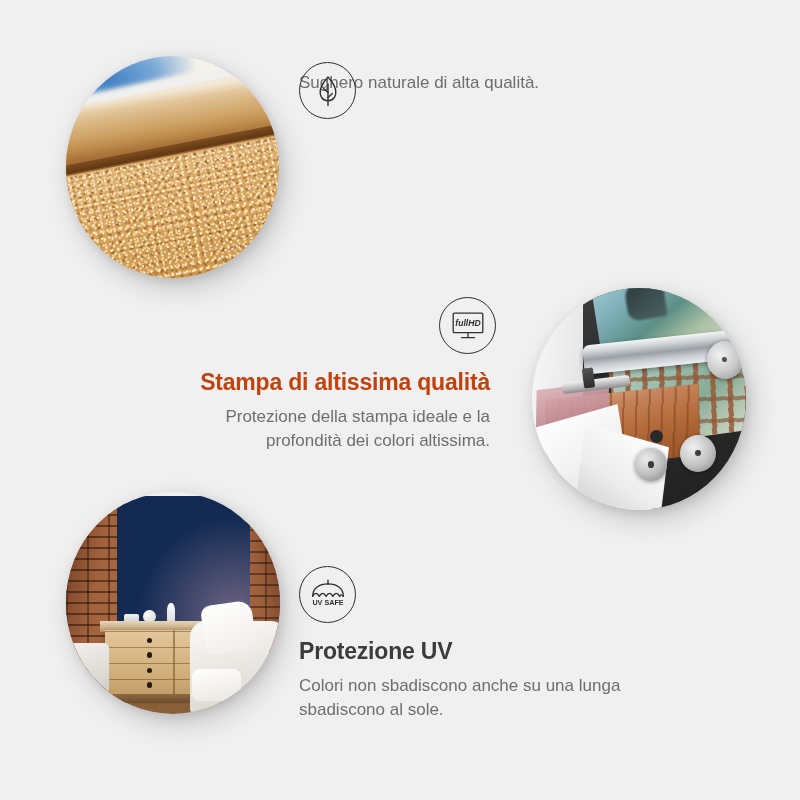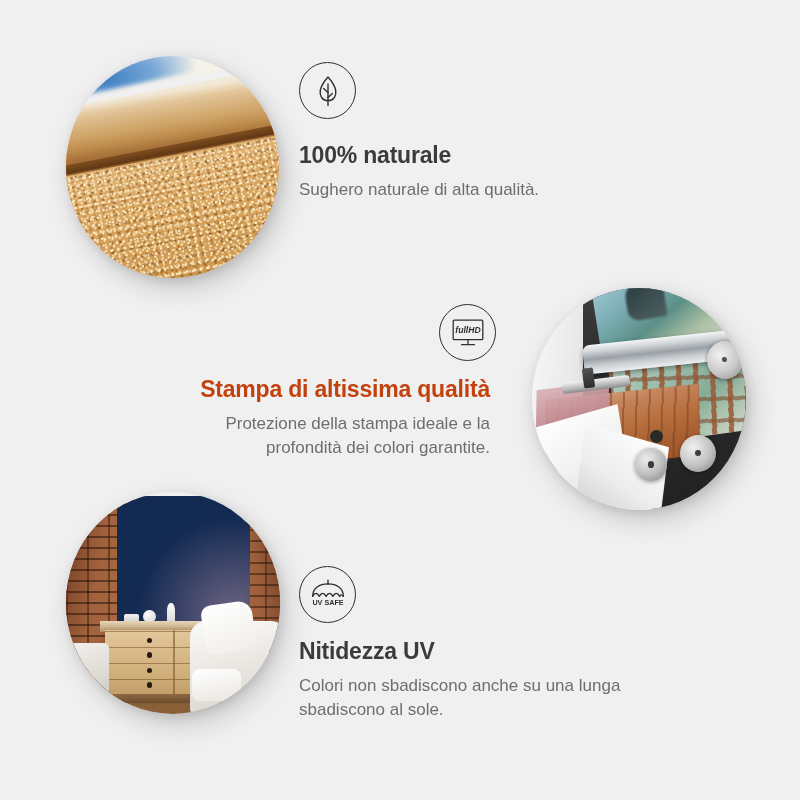--- a/index.html
+++ b/index.html
@@ -283,21 +283,21 @@
     color:#6e6e6e;
     line-height:1.42;
   }
 
   
   #feat-natural { left:299px; top:62px; width:420px; }
   #feat-natural .headline { margin-top:80px; }
   #feat-natural .subtext  { margin-top:9px; }
 
   
-  #feat-print { left:180px; top:304px; width:310px; text-align:right; }
+  #feat-print { left:180px; top:297px; width:310px; text-align:right; }
   #feat-print .icon-wrap { right:-6px; top:0; }
   #feat-print .headline { margin-top:72px; }
   #feat-print .subtext  { margin-top:9px; }
 
   
   #feat-uv { left:299px; top:566px; width:400px; }
   #feat-uv .headline { margin-top:72px; }
   #feat-uv .subtext  { margin-top:9px; }
 
   
@@ -328,21 +328,20 @@
     <div class="icon-wrap">
       <div class="ring">
         <svg width="30" height="34" viewBox="0 0 30 34" fill="none" stroke="#2f2f2f" stroke-width="1.4" stroke-linecap="round" stroke-linejoin="round">
           <path d="M15 3 C23 12 24.5 19 21 24 C18.5 27.6 11.5 27.6 9 24 C5.5 19 7 12 15 3 Z"></path>
           <path d="M15 10 L15 31.5"></path>
           <path d="M15 18.5 L10.6 14.6"></path>
           <path d="M15 23.5 L19.4 19.6"></path>
         </svg>
       </div>
     </div>
-    <div class="headline" style="color: rgb(59, 59, 59);">100% naturale</div>
     <div class="subtext" style="color: rgb(110, 110, 110);">Sughero naturale di alta qualità.</div>
   </div>
 
   <div class="photo-disc" id="disc-print">
     <div class="photo-inner">
       <div class="pr-wallL"></div>
       <div class="pr-wallD"></div>
       <div class="pr-wallD2"></div>
       <div class="pr-printTop"></div>
       <div class="pr-printTop-dk"></div>
@@ -369,21 +368,21 @@
           <rect x="2.2" y="2.2" width="29.6" height="19.4" rx="1.2"></rect>
           <path d="M17 21.6 L17 26"></path>
           <path d="M10.5 26.6 L23.5 26.6"></path>
           <text x="17" y="15.0" text-anchor="middle" font-family="'Liberation Sans', sans-serif" font-size="8.6" font-style="italic" font-weight="bold" fill="#2f2f2f" stroke="none">fullHD</text>
         </svg>
       </div>
     </div>
     <div class="headline" style="color: #c2410c;">Stampa di altissima qualità</div>
     <div class="subtext" style="color: rgb(110, 110, 110);">
       <span>Protezione della stampa ideale e la</span><br>
-      <span>profondità dei colori garantite.</span>
+      <span>profondità dei colori altissima.</span>
     </div>
   </div>
 
   <div class="photo-disc" id="disc-room">
     <div class="photo-inner">
       <div class="rm-brick"></div>
       <div class="rm-brickR"></div>
       <div class="rm-map"></div>
       <div class="rm-mapGlow"></div>
       <div class="rm-floor"></div>
@@ -412,20 +411,20 @@
     <div class="icon-wrap">
       <div class="ring">
         <svg width="40" height="38" viewBox="0 0 40 38" fill="none" stroke="#2f2f2f" stroke-width="1.3" stroke-linecap="round" stroke-linejoin="round">
           <path d="M20 4.2 L20 8.4"></path>
           <path d="M4.6 20.4 C4.6 12 11.5 7.8 20 7.8 C28.5 7.8 35.4 12 35.4 20.4"></path>
           <path d="M4.6 20.4 C6.6 16.4 9.2 16.4 11.3 20.4 C13.4 16.4 16.0 16.4 18.1 20.4 C20.2 16.4 22.8 16.4 24.9 20.4 C27.0 16.4 29.6 16.4 31.7 20.4 C32.9 18.0 34.2 18.6 35.4 20.4"></path>
           <text x="20" y="28.6" text-anchor="middle" font-family="'Liberation Sans', sans-serif" font-size="7.2" font-weight="bold" fill="#2f2f2f" stroke="none">UV SAFE</text>
         </svg>
       </div>
     </div>
-    <div class="headline" style="color: rgb(59, 59, 59);">Nitidezza UV</div>
+    <div class="headline" style="color: rgb(59, 59, 59);">Protezione UV</div>
     <div class="subtext" style="color: rgb(110, 110, 110);">
       <span>Colori non sbadiscono anche su una lunga</span><br>
       <span>sbadiscono al sole.</span>
     </div>
   </div>
 
 </div>
 
 </body></html>

